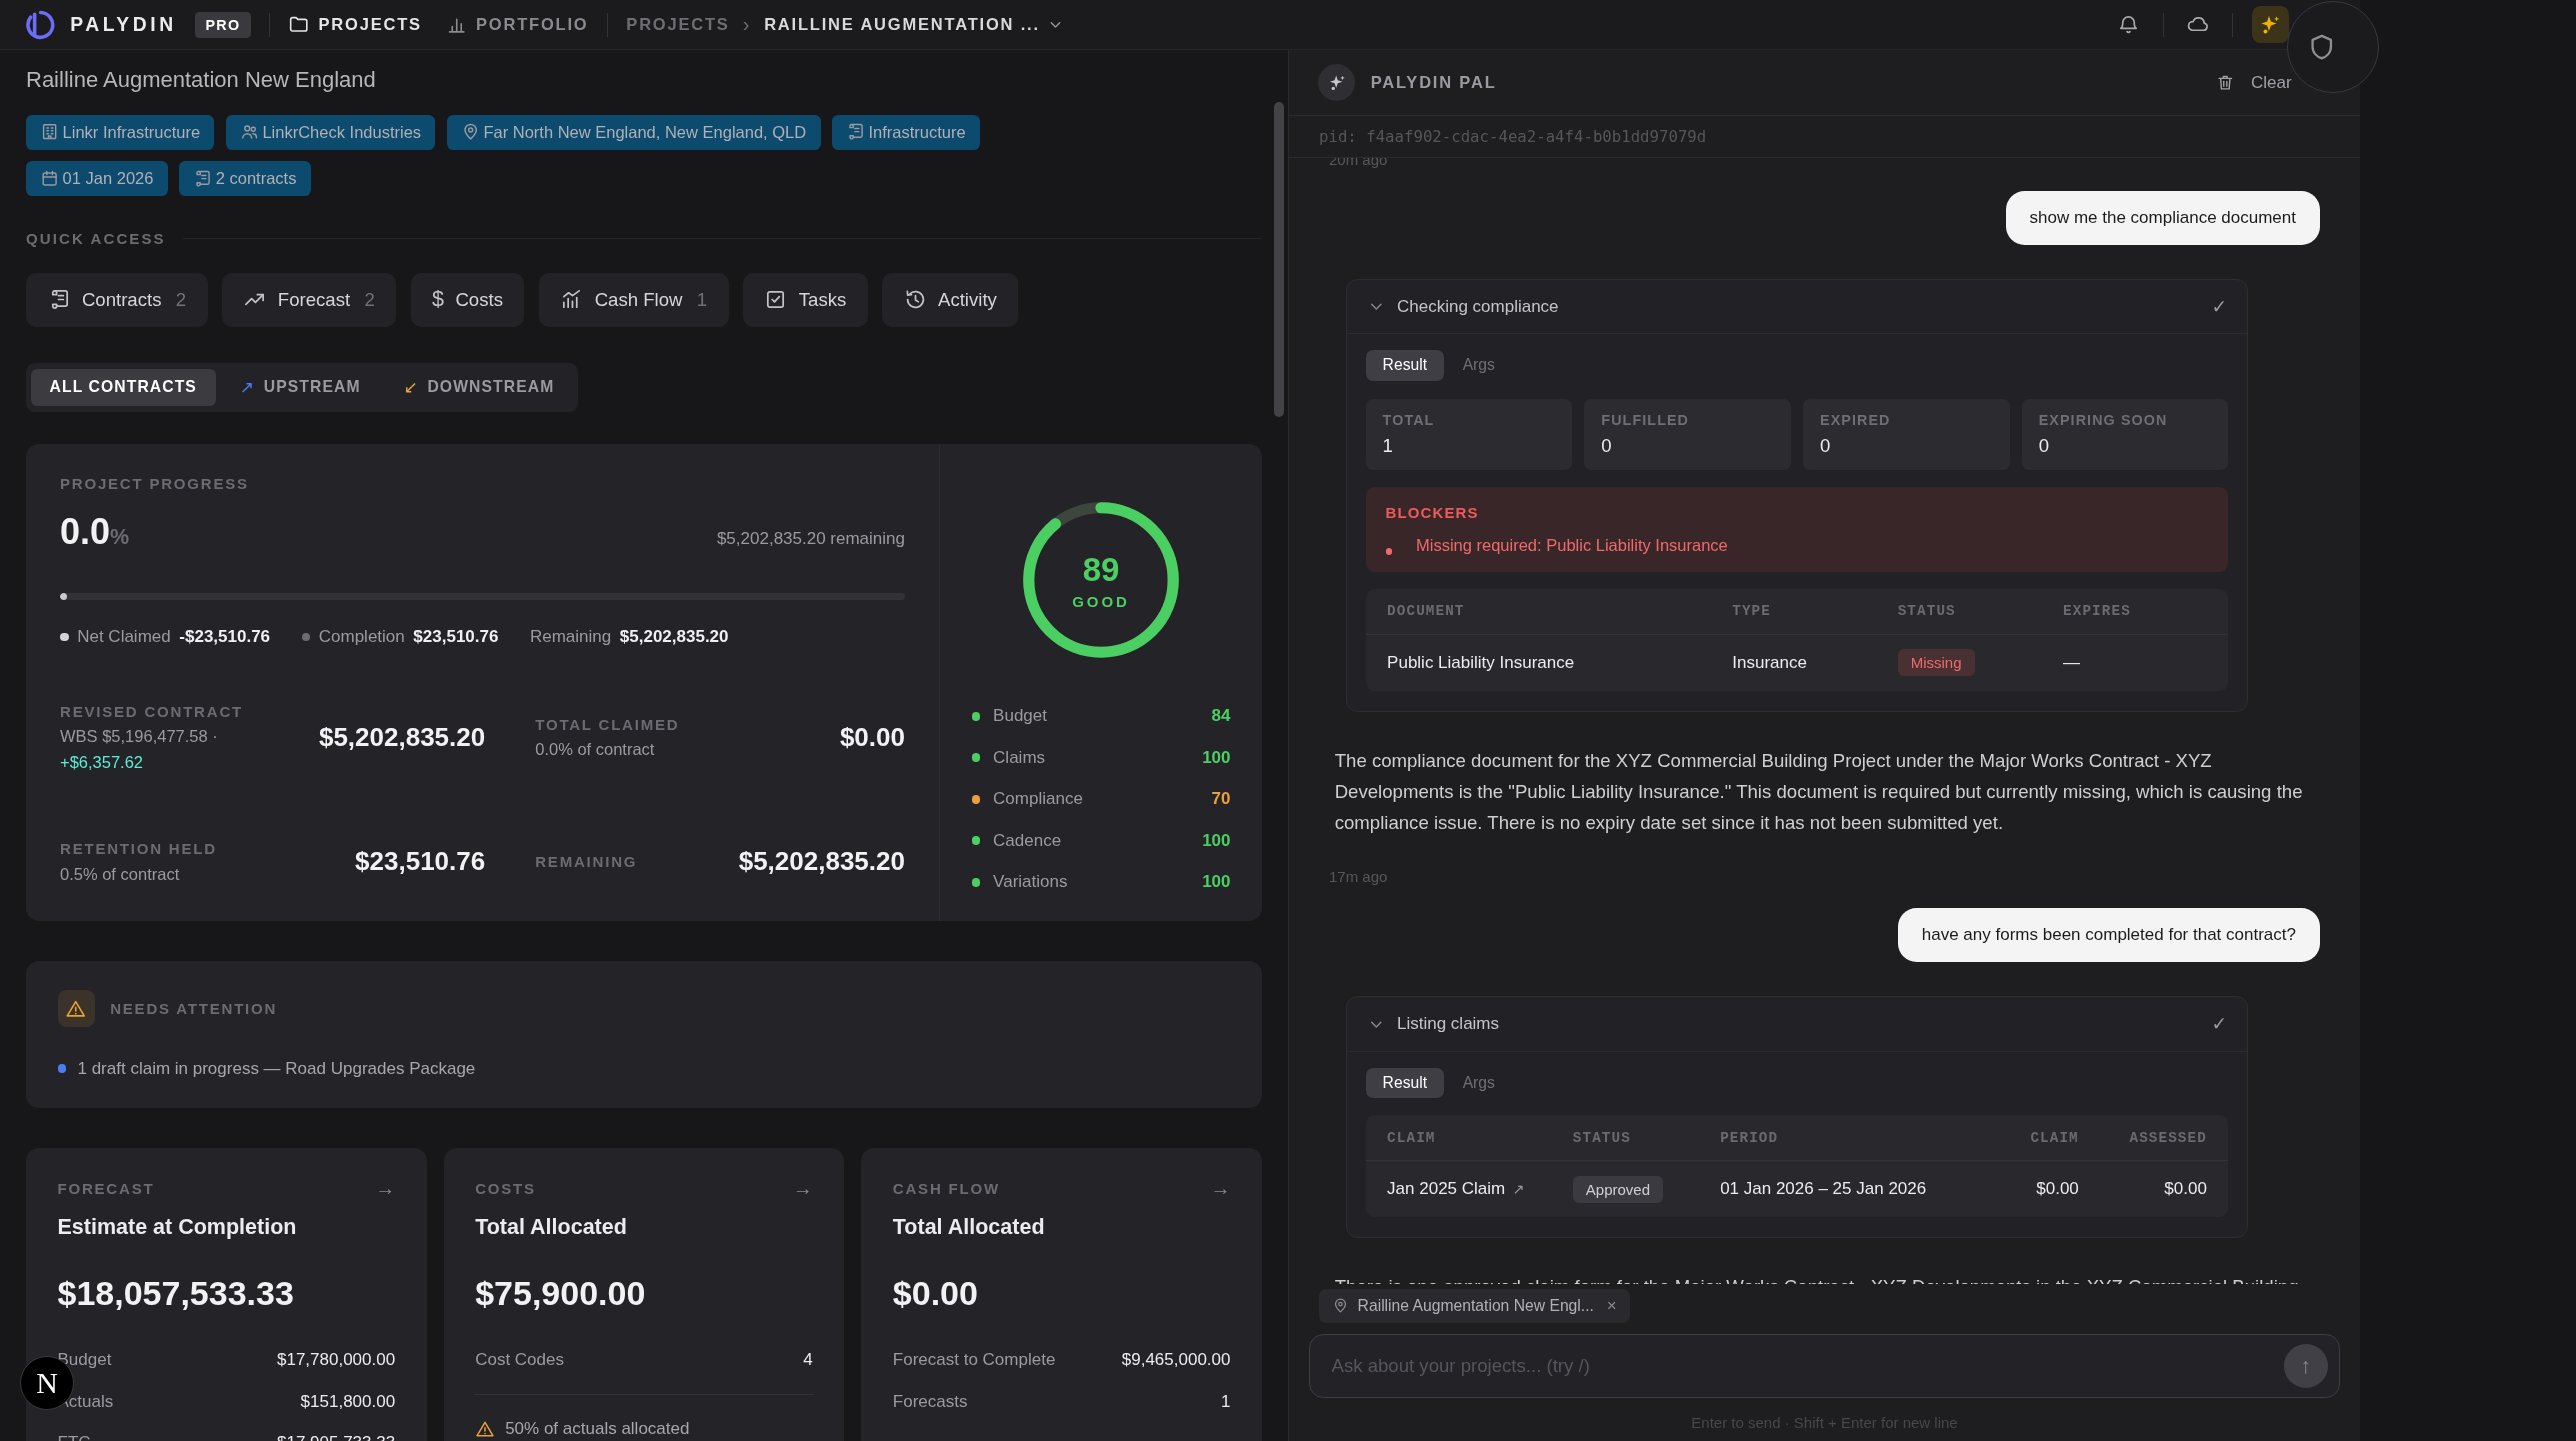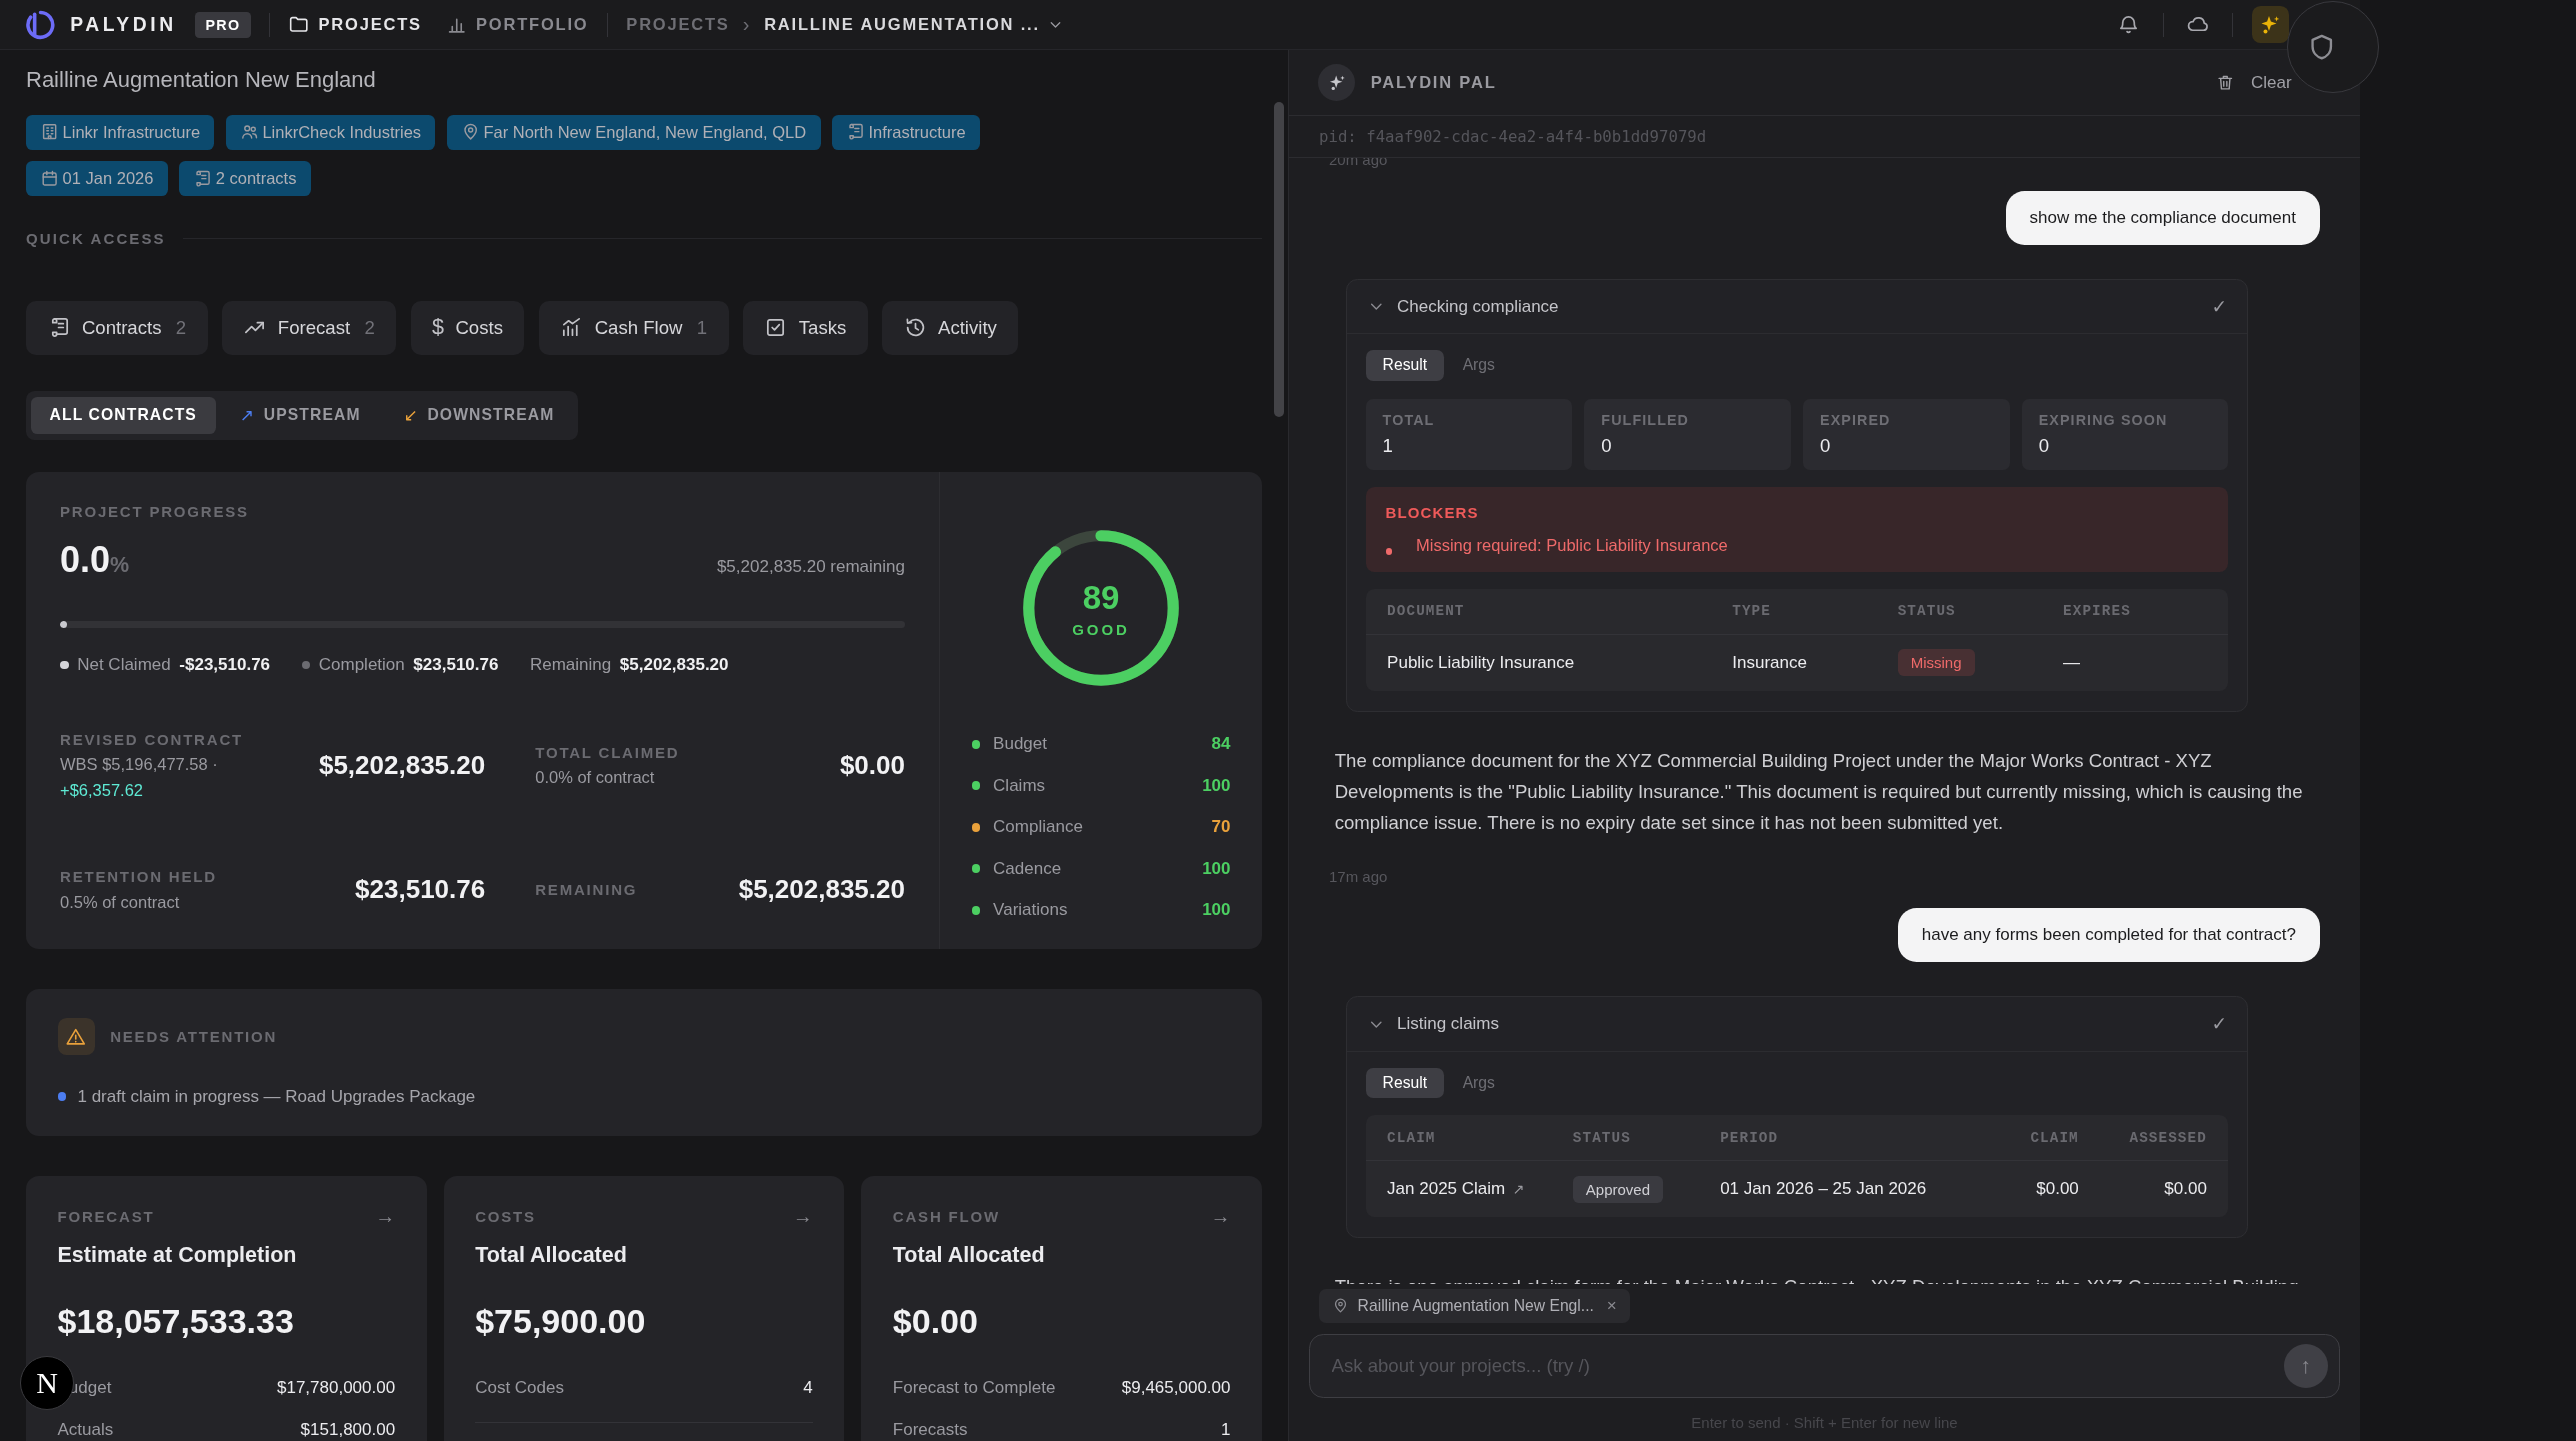--- a/index.html
+++ b/index.html
@@ -53,21 +53,21 @@
   .tags { display:flex; flex-wrap:wrap; gap:11.4px; margin-top:21.5px; max-width:1073px; }
   .tag { display:flex; align-items:center; gap:3px; background:#0c4a6e; border-radius:6.4px;
     padding:7.9px 14.3px; font-size:16.5px; color:#b0b0b6; }
   .tag svg { width:19.3px; height:19.3px; color:#9a9aa0; }
 
   .qa-head { display:flex; align-items:center; gap:17px; margin-top:34px; }
   .qa-label { font-size:15px; letter-spacing:2.1px; color:#6b6b71; font-weight:bold; }
   .qa-rule { flex:1; height:1.4px; background:#26262a; }
   .qa-row { display:flex; gap:14.3px; margin-top:26px; }
   .qa-btn { display:flex; align-items:center; gap:11.4px; background:#232327; border-radius:10px;
-    padding:14.3px 21.5px; font-size:18.6px; color:#d6d6da; cursor:pointer;margin-top:28px; }
+    padding:14.3px 21.5px; font-size:18.6px; color:#d6d6da; cursor:pointer; }
   .qa-btn svg { width:23px; height:23px; color:#c2c2c7; }
   .qa-count { color:#717178; margin-left:2.9px; }
 
   .seg { display:inline-flex; align-items:center; background:#232327; border-radius:8.6px; padding:5px;
     margin-top:36px; gap:5.7px; }
   .seg-item { display:flex; align-items:center; gap:8.6px; font-size:15.7px; letter-spacing:1.1px;
     font-weight:bold; color:#9a9aa0; padding:9.3px 18.6px; border-radius:6.4px; cursor:pointer; }
   .seg-item.active { background:#3b3b40; color:#fff; }
   .arr-up { color:#4c7df0; font-weight:normal; font-size:17px; }
   .arr-dn { color:#e9a13b; font-weight:normal; font-size:17px; }

